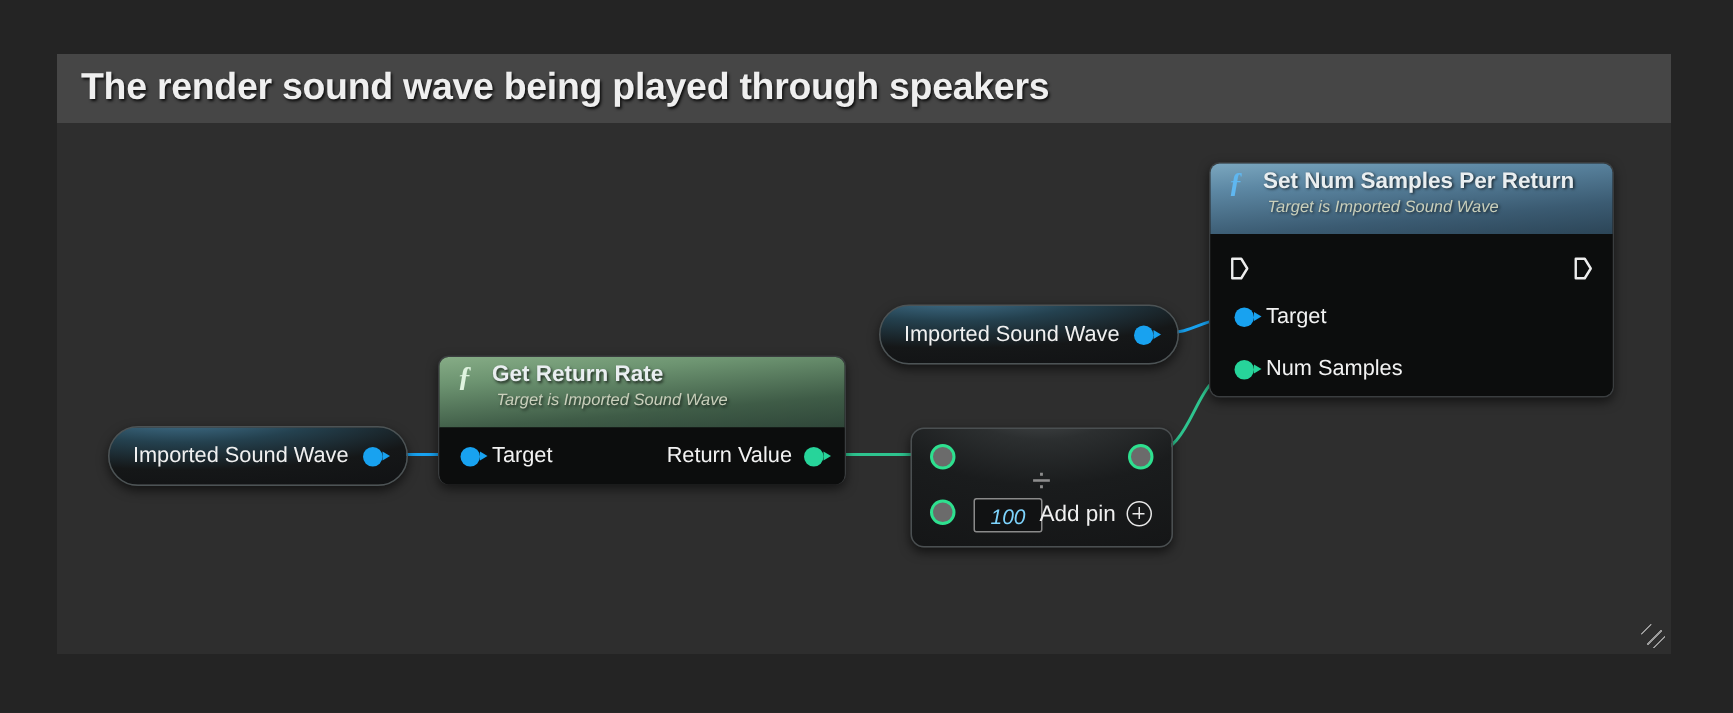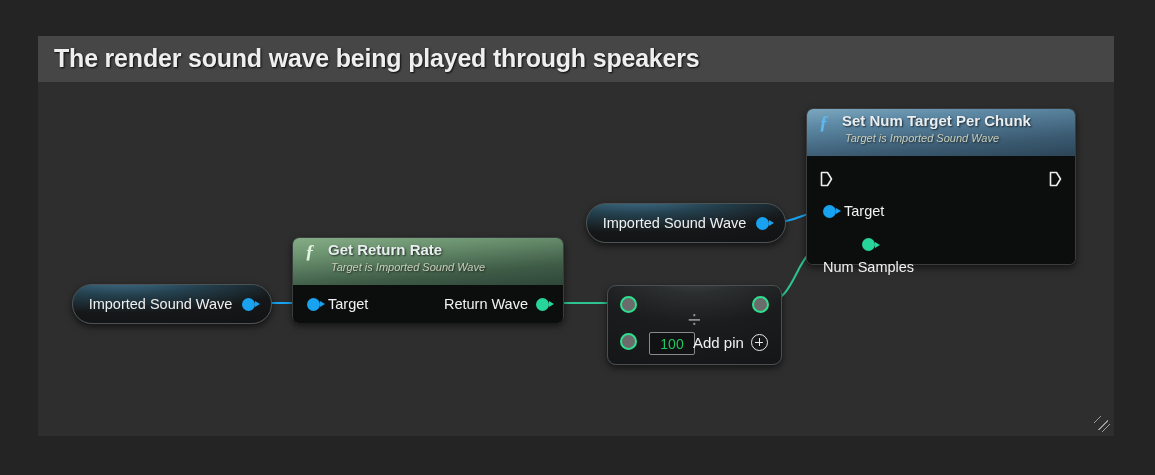--- a/index.html
+++ b/index.html
@@ -245,26 +245,27 @@
     color: #8d8d8d;
     line-height: 1;
   }
 
   .value-box {
     position: absolute;
     box-sizing: border-box;
     border: 1px solid #8a8a8a;
     background: #111213;
     border-radius: 2px;
-    color: #22c55e;
+    color: #7dd3fc;
     font-size: 14px;
     display: flex;
     align-items: center;
     justify-content: center;
     padding: 0 6px;
+    font-style: italic;
   }
 
   .addpin {
     position: absolute;
     display: flex;
     align-items: center;
     gap: 7px;
   }
   .addpin-label {
     font-size: 15px;
@@ -325,21 +326,21 @@
       <span class="node-title">Get Return Rate</span>
       <span class="node-subtitle">Target is Imported Sound Wave</span>
     </div>
     <div class="node-body" style="height:38px;">
       <div class="pinrow" style="left:14px; top:11px;">
         <span class="pin-dot blue"></span>
         <span class="pin-label">Target</span>
       </div>
       <div class="pinrow right" style="right:14px; top:11px;">
         <span class="pin-dot green"></span>
-        <span class="pin-label">Return Wave</span>
+        <span class="pin-label">Return Value</span>
       </div>
     </div>
   </div>
 
   <div class="varnode" style="left:586px; top:203px; width:200px; height:40px;">
     <span class="varnode-label">Imported Sound Wave</span>
     <span class="pin-dot blue"></span>
   </div>
 
   <div class="mathnode" style="left:607px; top:285px; width:175px; height:80px;">
@@ -353,40 +354,40 @@
 
     <div class="addpin" style="left:85px; top:48px;">
       <span class="addpin-label">Add pin</span>
       <span class="addpin-icon"></span>
     </div>
   </div>
 
   <div class="node" style="left:806px; top:108px; width:270px; height:157px;">
     <div class="node-header blue">
       <span class="node-ficon blue">ƒ</span>
-      <span class="node-title">Set Num Target Per Chunk</span>
+      <span class="node-title">Set Num Samples Per Return</span>
       <span class="node-subtitle">Target is Imported Sound Wave</span>
     </div>
     <div class="node-body" style="height:108px;">
 
       <span class="exec-pin" style="left:13px; top:15px;">
         <svg width="13" height="16" viewBox="0 0 13 16">
           <path d="M1.5 1.5 L7.5 1.5 L11.5 8 L7.5 14.5 L1.5 14.5 Z" fill="none" stroke="#ededed" stroke-width="1.6" stroke-linejoin="round"></path>
         </svg>
       </span>
       <span class="exec-pin" style="right:13px; top:15px;">
         <svg width="13" height="16" viewBox="0 0 13 16">
           <path d="M1.5 1.5 L7.5 1.5 L11.5 8 L7.5 14.5 L1.5 14.5 Z" fill="none" stroke="#ededed" stroke-width="1.6" stroke-linejoin="round"></path>
         </svg>
       </span>
 
       <div class="pinrow" style="left:16px; top:47px;">
         <span class="pin-dot blue"></span>
         <span class="pin-label">Target</span>
       </div>
-      <div class="pinrow" style="left:16px; top:82px;flex-direction:column;">
+      <div class="pinrow" style="left:16px; top:82px;">
         <span class="pin-dot green"></span>
         <span class="pin-label">Num Samples</span>
       </div>
     </div>
   </div>
 
 </div>
 
 </body></html>

